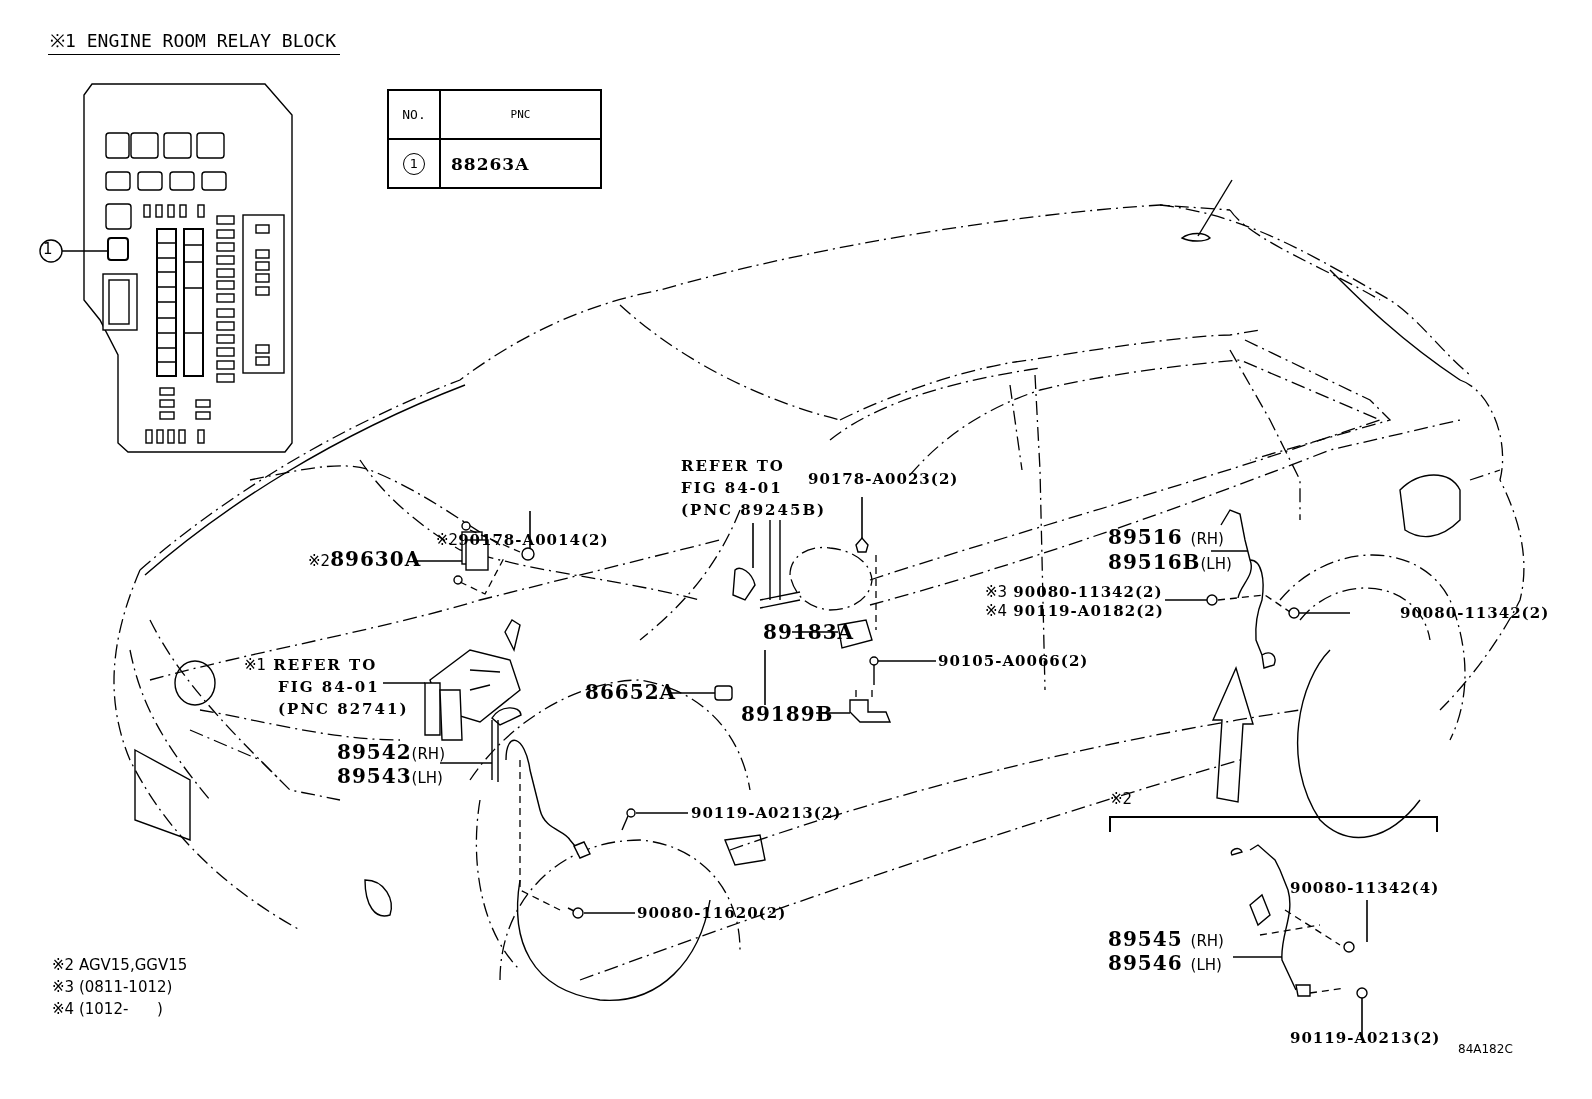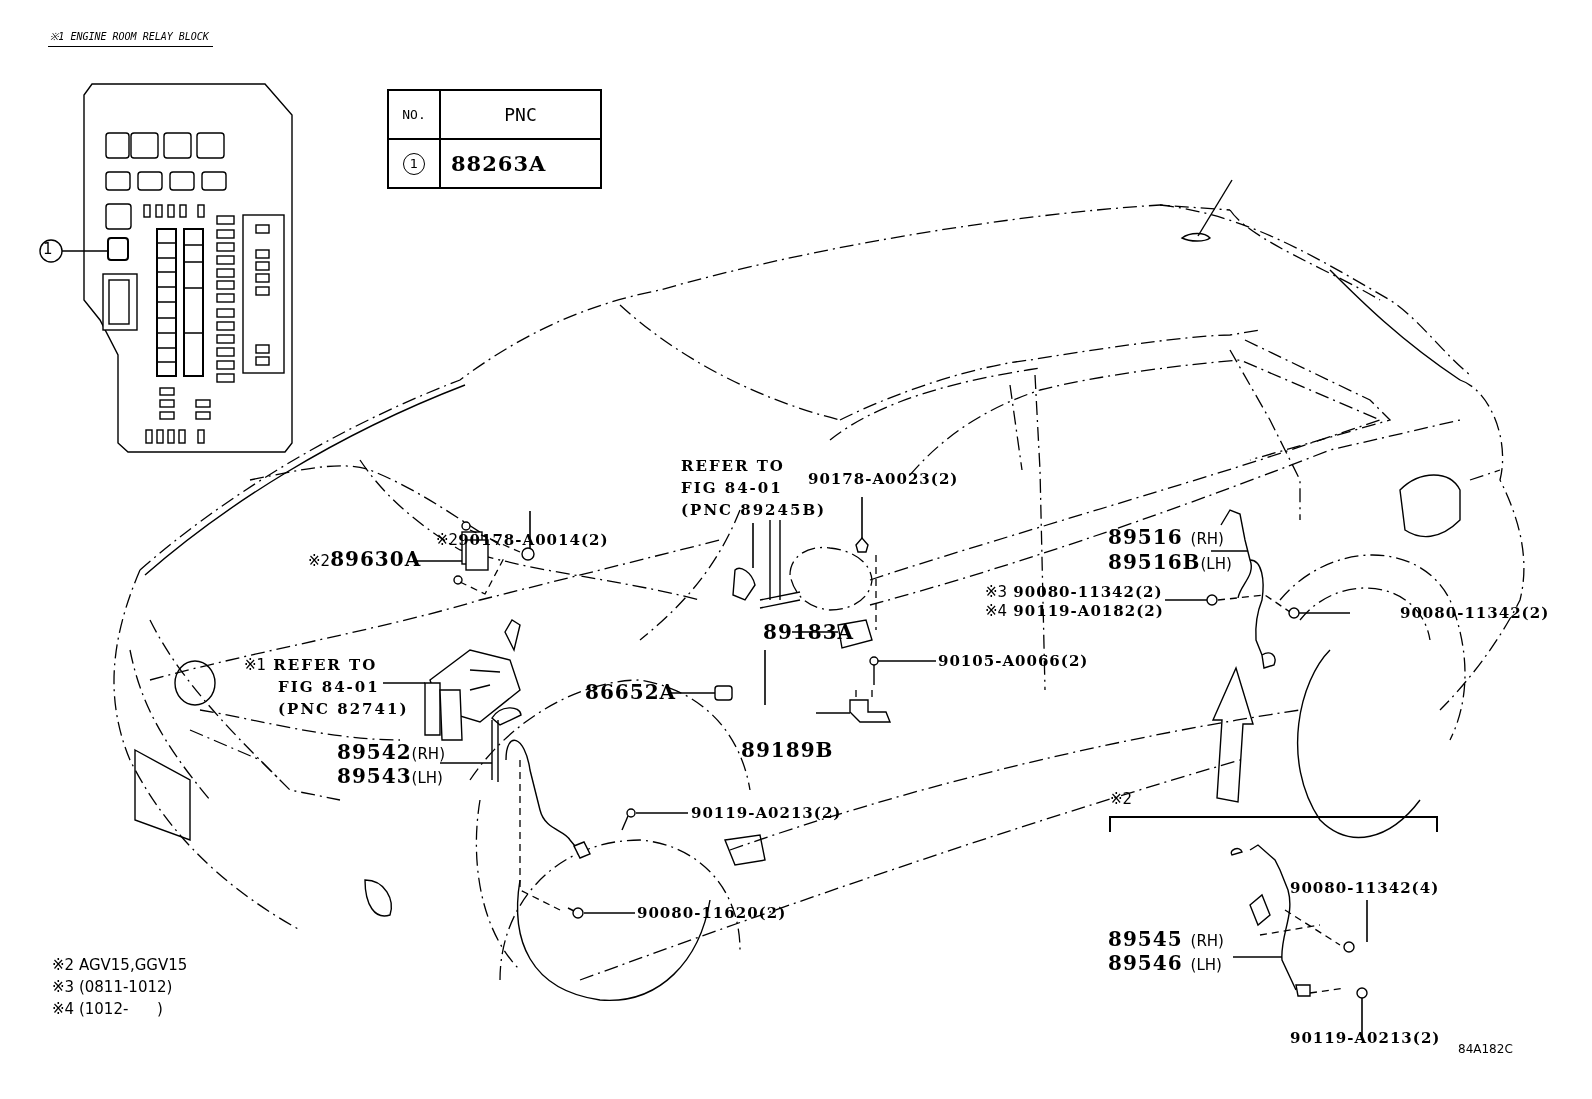--- a/index.html
+++ b/index.html
@@ -11,26 +11,26 @@
   .dd { fill: none; stroke: #000; stroke-width: 1.3; stroke-dasharray: 7 5; }
   .th { fill: none; stroke: #000; stroke-width: 2; }
   .lead { stroke: #000; stroke-width: 1.6; fill: none; }
   .part { fill: #fff; stroke: #000; stroke-width: 1.4; }
   .lbl { position: absolute; white-space: nowrap; line-height: 1; }
   .pn  { font-family: "DejaVu Serif", serif; font-weight: bold; font-size: 15px; letter-spacing: 1px; }
   .pnb { font-family: "DejaVu Serif", serif; font-weight: bold; font-size: 20px; letter-spacing: 1px; }
   .ref { font-family: "DejaVu Serif", serif; font-weight: bold; font-size: 15px; letter-spacing: 2px; line-height: 22px; }
   .note { font-family: "DejaVu Sans", sans-serif; font-size: 15px; }
   .side { font-family: "DejaVu Sans", sans-serif; font-size: 15px; font-weight: normal; letter-spacing: 0; }
-  .title { font-family: "DejaVu Sans Mono", monospace; font-size: 10px; border-bottom: 1.5px solid #000; padding: 0 4px 4px 2px; font-style: italic; }
+  .title { font-family: "DejaVu Sans Mono", monospace; font-size: 18px; border-bottom: 1.5px solid #000; padding: 0 4px 4px 2px; }
   table.pnc { position: absolute; left: 387px; top: 89px; border-collapse: collapse; }
   table.pnc td { border: 2px solid #000; height: 33px; padding: 7px; }
   table.pnc .no { width: 36px; text-align: center; font-family: "DejaVu Sans Mono", monospace; font-size: 13px; }
-  table.pnc .pv { width: 142px; text-align: center; font-family: "DejaVu Sans Mono", monospace; font-size: 18px; }
-  table.pnc .val { font-family: "DejaVu Serif", serif; font-weight: bold; font-size: 21px; text-align: left; padding-left: 10px; letter-spacing: 1px; }
+  table.pnc .pv { width: 142px; text-align: center; font-family: "DejaVu Sans Mono", monospace; font-size: 11px; }
+  table.pnc .val { font-family: "DejaVu Serif", serif; font-weight: bold; font-size: 17px; text-align: left; padding-left: 10px; letter-spacing: 1px; }
   .circ { display: inline-block; width: 20px; height: 20px; border: 1.4px solid #000; border-radius: 50%;
           text-align: center; line-height: 20px; font-size: 13px; font-family: "DejaVu Sans", sans-serif; }
   .code { position: absolute; left: 1458px; top: 1042px; font-family: "DejaVu Sans", sans-serif; font-size: 12px; }
 </style>
 </head>
 <body>
 
 <svg id="drawing" viewBox="0 0 1592 1099" xmlns="http://www.w3.org/2000/svg">
 
   <g>
@@ -327,21 +327,21 @@
 </div>
 
 <div class="lbl pnb" style="left:727px; top:622px;margin-left:36px;">89183A</div>
 
 <div class="lbl pn" style="left:938px; top:654px;">
   <span>90105-A0066</span><span>(2)</span>
 </div>
 
 <div class="lbl pnb" style="left:585px; top:682px;">86652A</div>
 
-<div class="lbl pnb" style="left:741px; top:740px;">89189B</div>
+<div class="lbl pnb" style="left:741px; top:704px;">89189B</div>
 
 <div class="lbl pnb" style="left:337px; top:742px;">
   <span>89542</span><span class="side">(RH)</span>
 </div>
 <div class="lbl pnb" style="left:337px; top:766px;">
   <span>89543</span><span class="side">(LH)</span>
 </div>
 
 <div class="lbl pn" style="left:691px; top:806px;">
   <span>90119-A0213</span><span>(2)</span>

